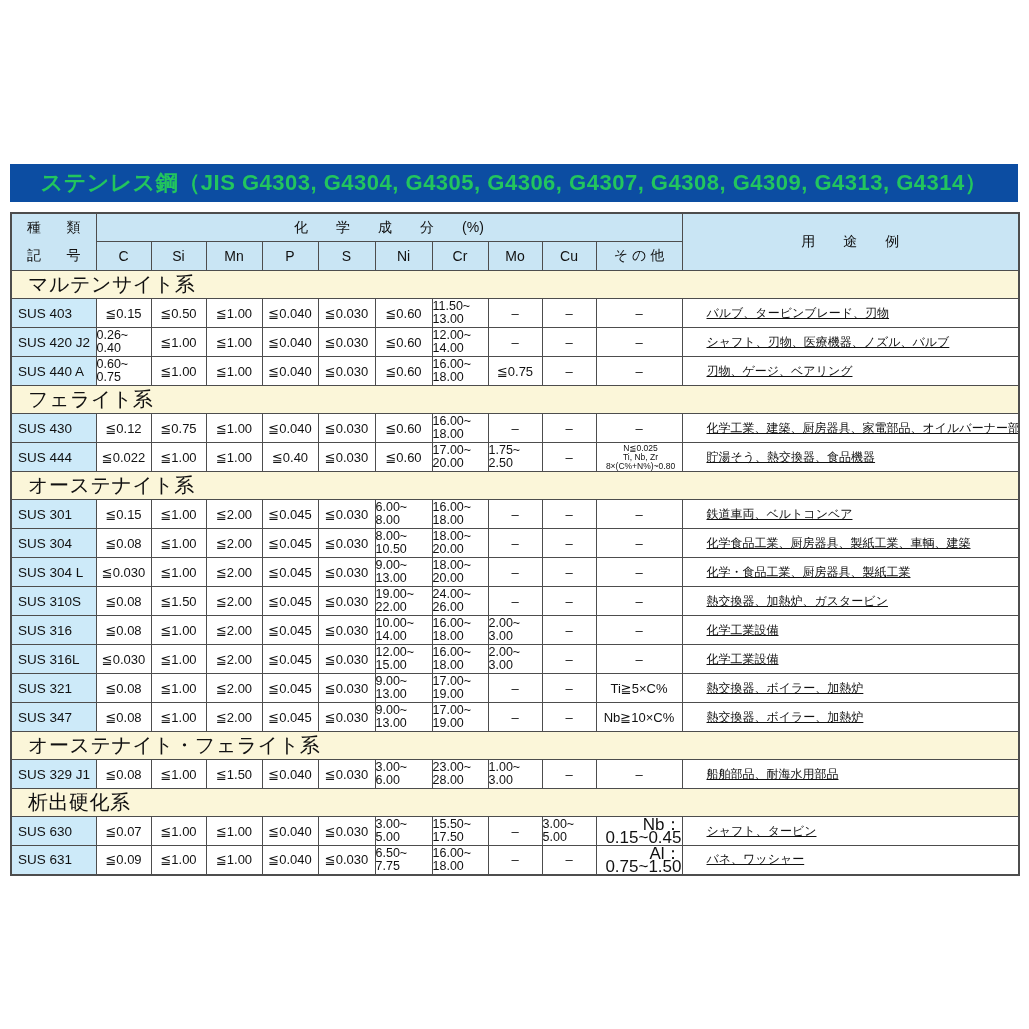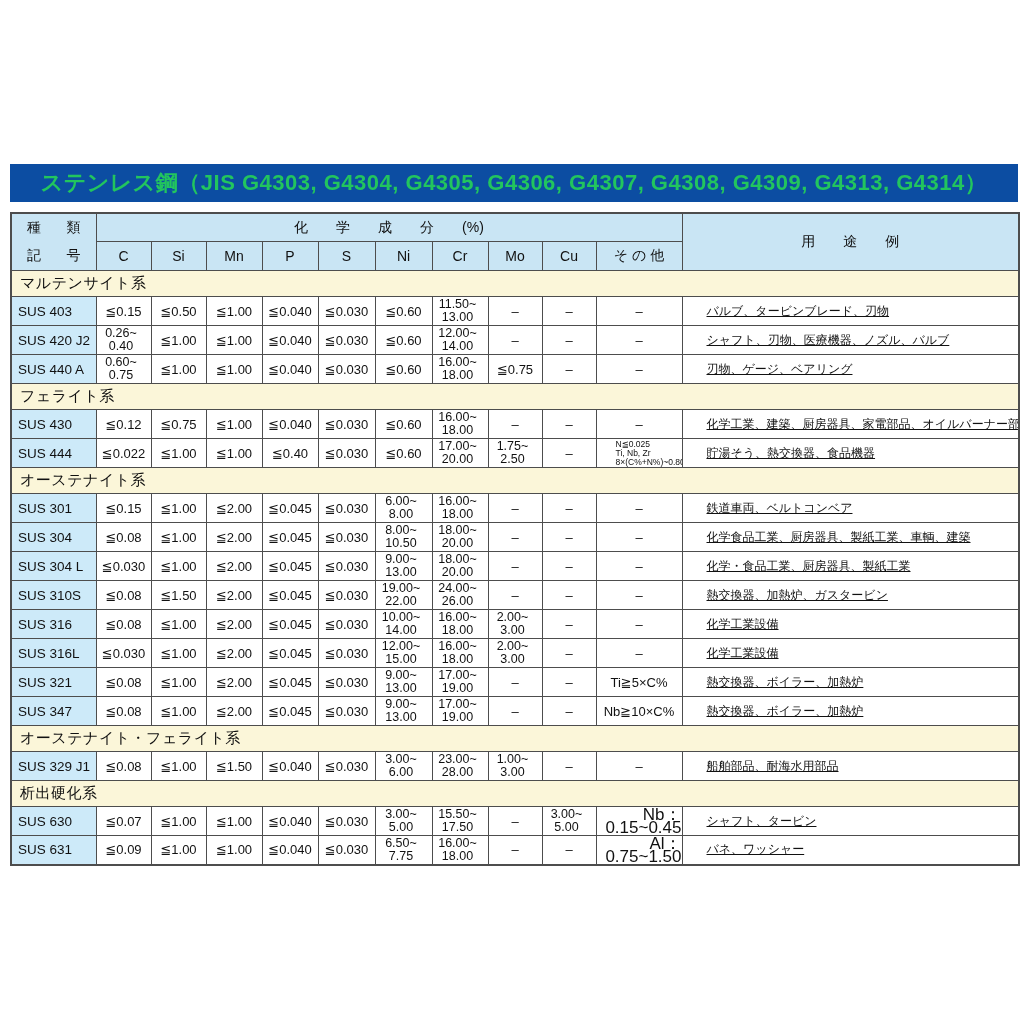--- a/index.html
+++ b/index.html
@@ -30,35 +30,35 @@
     border:1px solid var(--border);
     padding:0;overflow:hidden;white-space:nowrap;
   }
   thead th{
     background:var(--header-bg);font-weight:normal;font-size:14px;height:28px;
     text-align:center;vertical-align:middle;
   }
   th.grade-head{padding:0;}
   .kind-line{display:flex;justify-content:space-between;align-items:center;padding:0 15px;height:28px;}
   tr.section-row td{
-    background:var(--section-bg);height:26px;font-size:15px;
-    text-align:left;padding-left:8px;vertical-align:middle;letter-spacing:0.5px;
+    background:var(--section-bg);height:26px;font-size:20px;
+    text-align:left;padding-left:16px;vertical-align:middle;letter-spacing:0.5px;
   }
   tr.data-row td{height:29px;background:#fff;font-size:13px;text-align:center;vertical-align:middle;}
   tr.data-row td.grade-cell{
     background:var(--grade-bg);text-align:left;padding-left:6px;font-size:13.5px;margin-top:18px;
   }
   tr.data-row td.range{
-    text-align:center;padding-right:5px;font-size:12.5px;line-height:13px;
+    text-align:left;padding-right:5px;font-size:12.5px;line-height:13px;
   }
   tr.data-row td.other-left{
     text-align:right;padding-left:5px;font-size:17px;line-height:13px;
   }
   tr.data-row td.other-tiny{
-    text-align:left;padding-left:19px;font-size:8.5px;line-height:9px;
+    text-align:center;padding-left:3px;font-size:8.5px;line-height:9px;
   }
   tr.data-row td.use-cell{
     text-align:left;padding-left:24px;font-size:12px;text-decoration:underline;
   }
 </style>
 </head>
 <body>
 
 <div class="title-bar">
   <span>ステンレス鋼（JIS G4303, G4304, G4305, G4306, G4307, G4308, G4309, G4313, G4314）</span>

